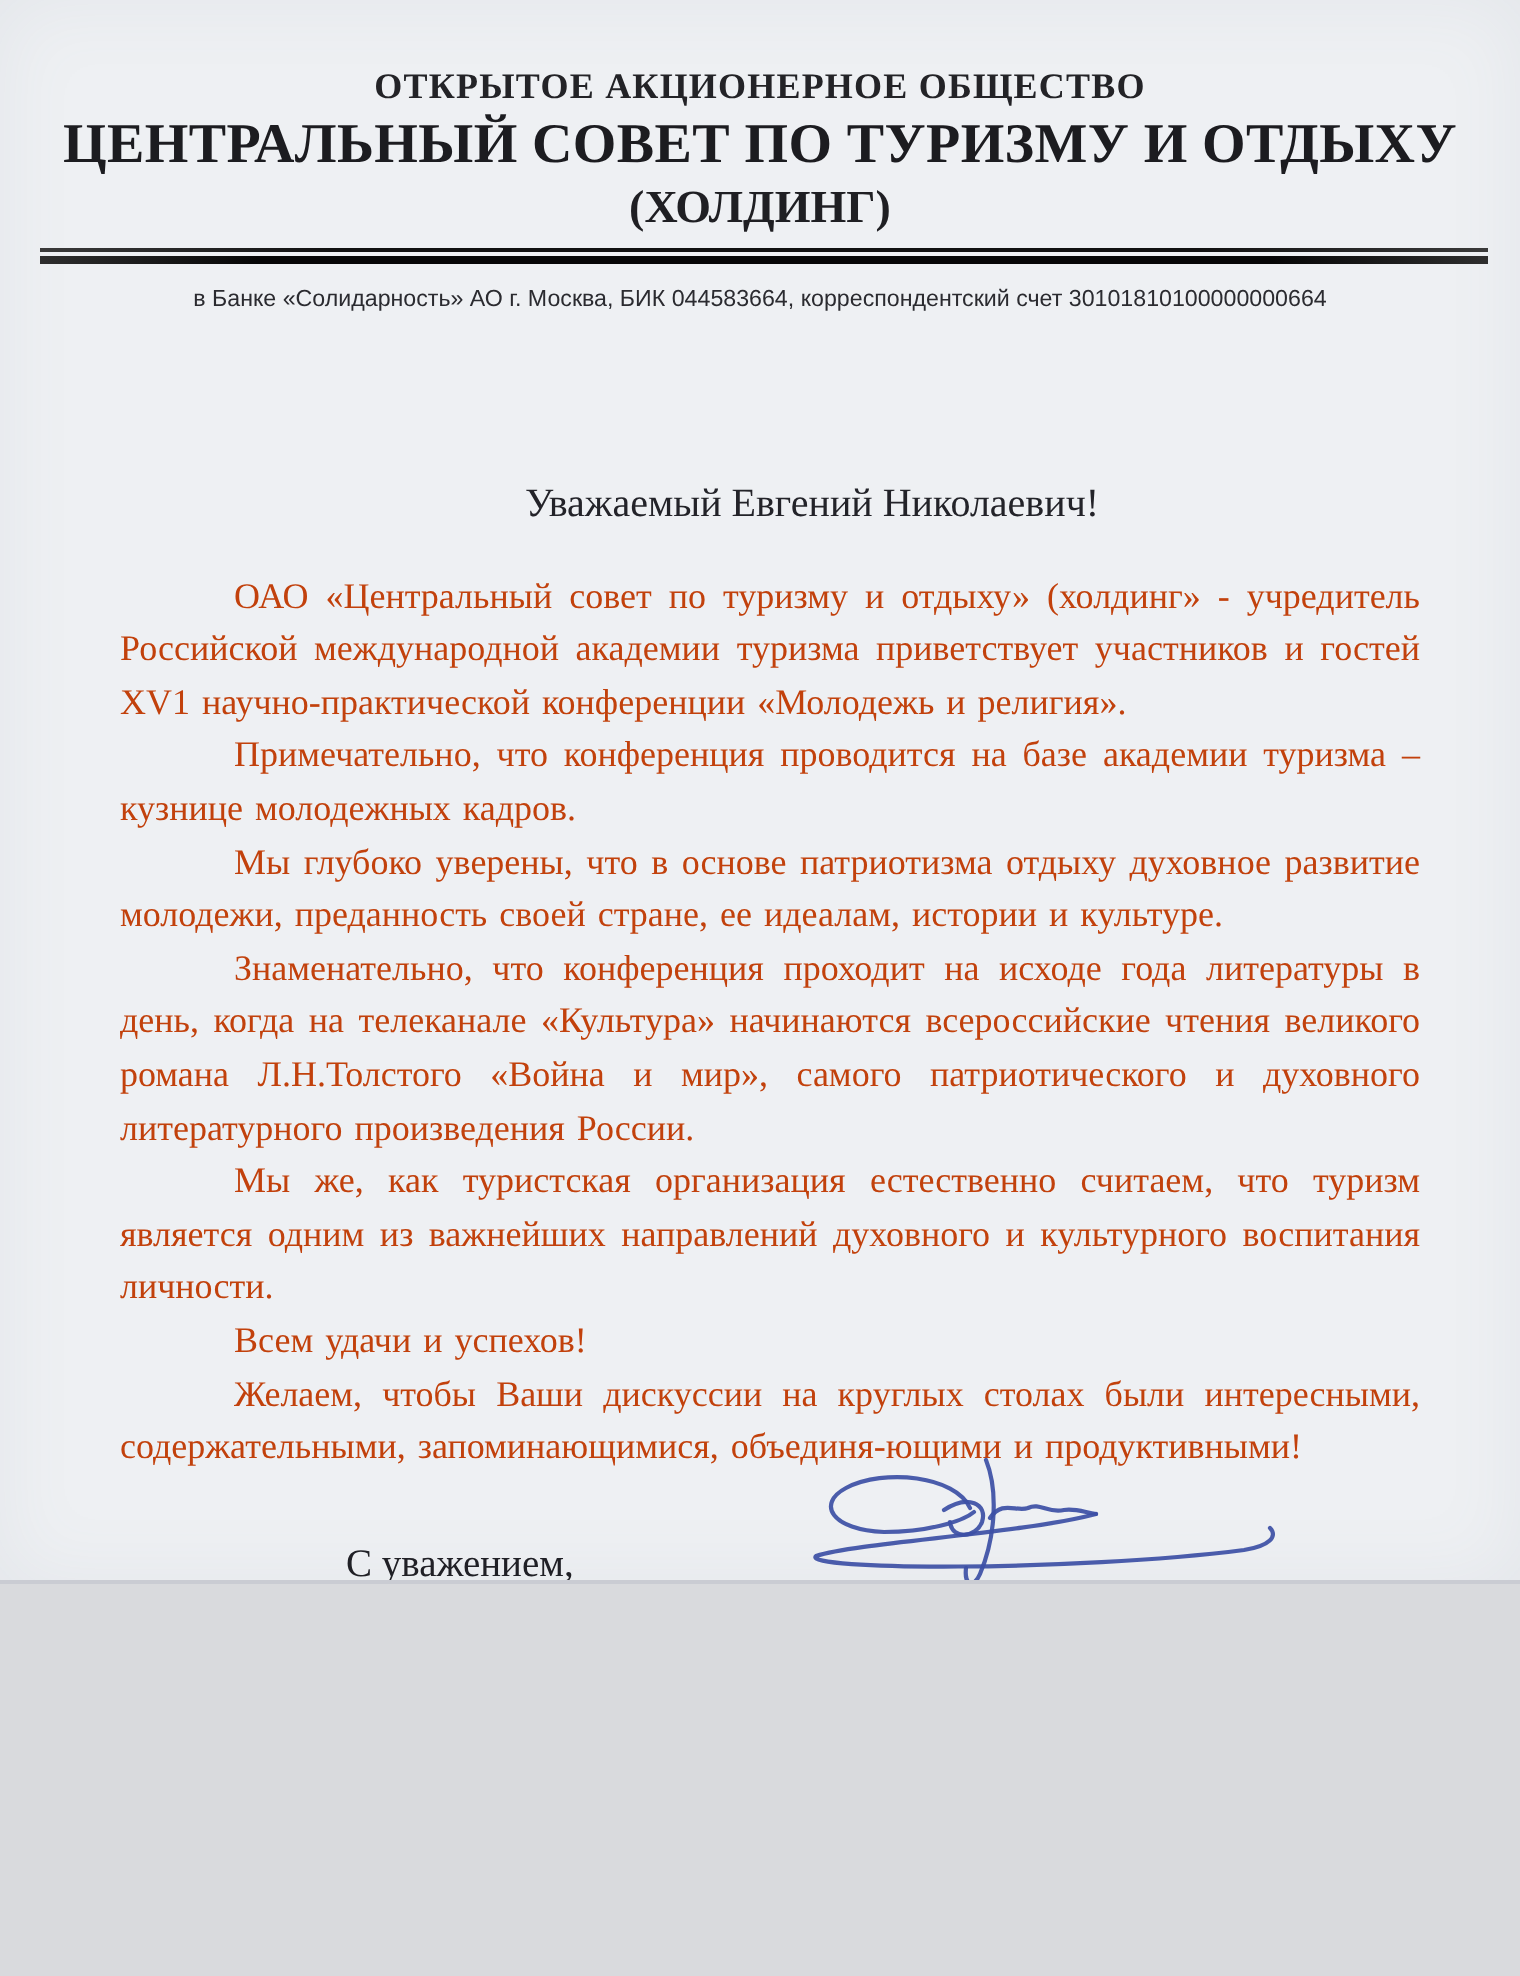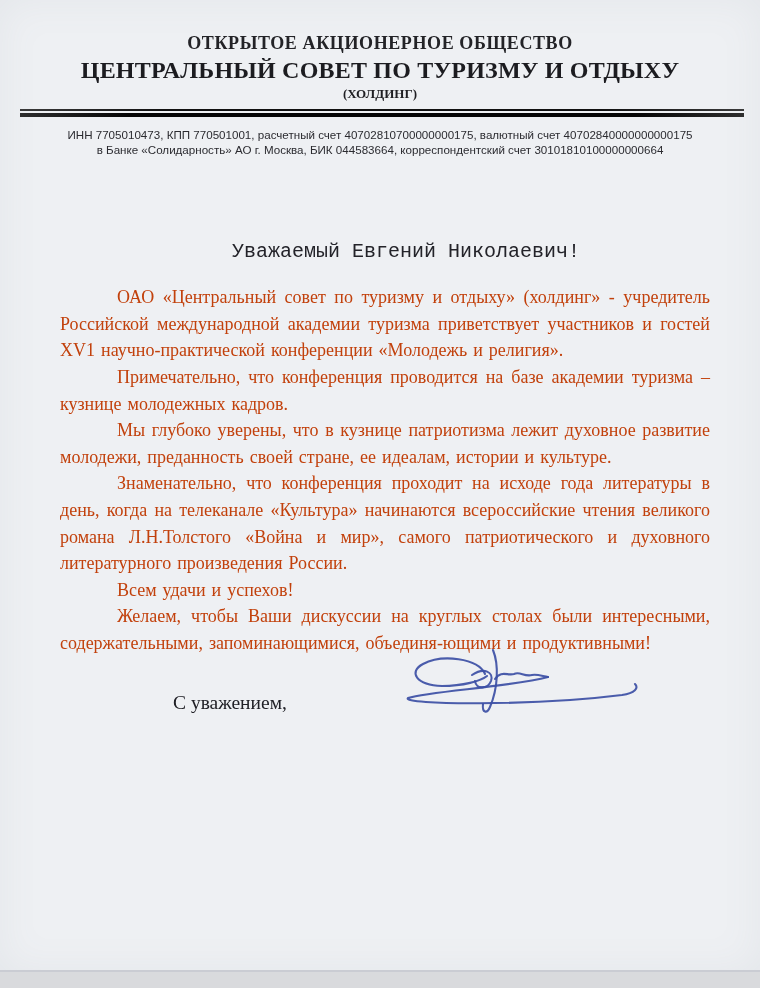--- a/index.html
+++ b/index.html
@@ -1,56 +1,56 @@
 <!DOCTYPE html>
 <html><head>
 <meta charset="utf-8">
 <style>
   html, body { margin: 0; padding: 0; background: #d9dadd; }
   .page {
     position: relative;
     width: 760px;
-    height: 972px;
+    height: 792px;
     margin: 0 auto;
     background: #eef0f3;
     font-family: "Liberation Serif", "DejaVu Serif", serif;
     color: #1f1f23;
     overflow: hidden;
     box-shadow: inset 0 0 40px rgba(120,125,140,0.08);
   }
 
   
   .letterhead { text-align: center; padding-top: 33px; }
   .org-type {
     font-size: 18px; font-weight: bold; letter-spacing: 0.6px;
     color: #232327;
   }
   .org-name {
-    font-size: 24px; font-weight: bold; letter-spacing: 0.2px;
+    font-size: 28px; font-weight: bold; letter-spacing: 0.2px;
     margin-top: 3px; white-space: nowrap; color: #1c1c20;
   }
-  .org-suffix { font-size: 13px; font-weight: bold; margin-top: 2px; }
+  .org-suffix { font-size: 23px; font-weight: bold; margin-top: 2px; }
 
   .rule { margin: 7px 16px 0 20px; }
   .rule-thin  { height: 2px; background: linear-gradient(90deg,#3a3a3a,#111 20%,#111 80%,#3a3a3a); }
   .rule-thick { height: 4px; margin-top: 2px; background: linear-gradient(90deg,#2e2e2e,#060606 15%,#060606 85%,#2e2e2e); }
 
   .contacts {
     margin-top: 11px;
     font-family: "Liberation Sans", "DejaVu Sans", sans-serif;
     font-size: 11.6px; line-height: 14.6px; color: #2b2b30;
   }
   .contact-line { white-space: nowrap; }
   .url { text-decoration: underline; color: inherit; cursor: pointer; }
 
   
   .letter-body { margin: 0 50px 0 60px; }
   .salutation {
     margin-top: 83px; padding-left: 42px;
-    text-align: center; font-size: 20px; color: #232329; font-family: Liberation Mono, monospace;
+    text-align: center; font-size: 20px; color: #232329;
   }
   .paragraphs { margin-top: 21px; }
   .para {
     margin: 0; font-size: 18px; line-height: 26.6px;
     text-align: justify; text-indent: 57px;
     word-spacing: 1.5px; color: #c2410c;
   }
 
   
   .sign-block {
@@ -79,33 +79,33 @@
     <div class="org-type">ОТКРЫТОЕ АКЦИОНЕРНОЕ ОБЩЕСТВО</div>
     <div class="org-name">ЦЕНТРАЛЬНЫЙ СОВЕТ ПО ТУРИЗМУ И ОТДЫХУ</div>
     <div class="org-suffix">(ХОЛДИНГ)</div>
 
     <div class="rule">
       <div class="rule-thin"></div>
       <div class="rule-thick"></div>
     </div>
 
     <div class="contacts">
-      <div class="contact-line">ИНН 7705010473, КПП 770501001, расчетный счет 40702810700000000175, валютный счет 40702840000000000175</div>
       <div class="contact-line">в Банке «Солидарность» АО г. Москва, БИК 044583664, корреспондентский счет 30101810100000000664</div>
     </div>
   </header>
 
   <main class="letter-body">
     <div class="salutation">Уважаемый Евгений Николаевич!</div>
     <div class="paragraphs">
 
     <p class="para">ОАО «Центральный совет по туризму и отдыху» (холдинг» - учредитель Российской международной академии туризма приветствует участников и гостей XV1 научно-практической конференции «Молодежь и религия».</p>
         <p class="para">Примечательно, что конференция проводится на базе академии туризма – кузнице молодежных кадров.</p>
-        <p class="para">Мы глубоко уверены, что в кузнице патриотизма лежит духовное развитие молодежи, преданность своей стране, ее идеалам, истории и культуре.</p>
+        <p class="para">Мы глубоко уверены, что в основе патриотизма отдыху духовное развитие молодежи, преданность своей стране, ее идеалам, истории и культуре.</p>
         <p class="para">Знаменательно, что конференция проходит на исходе года литературы в день, когда на телеканале «Культура» начинаются всероссийские чтения великого романа Л.Н.Толстого «Война и мир», самого патриотического и духовного литературного произведения России.</p>
+        <p class="para">Мы же, как туристская организация естественно считаем, что туризм является одним из важнейших направлений духовного и культурного воспитания личности.</p>
         <p class="para">Всем удачи и успехов!</p>
         <p class="para">Желаем, чтобы Ваши дискуссии на круглых столах были интересными, содержательными, запоминающимися, объединя-ющими и продуктивными!</p>
       </div>
 
     <footer class="sign-block">
       <div class="closing">С уважением,</div>
       <svg class="ink" viewBox="0 0 360 75" xmlns="http://www.w3.org/2000/svg">
         <path d="M195,31 C188,15 152,11 133,21 C118,29 126,42 152,43 C173,43 191,38 197,33" stroke="#3c4fa5"></path>
         <path d="M203,7 C209,22 208,45 200,64 C197,71 192,70 193,61" stroke="#3c4fa5"></path>
         <path d="M182,32 C194,24 204,29 201,38 C198,46 186,47 185,38" stroke="#3c4fa5"></path>

